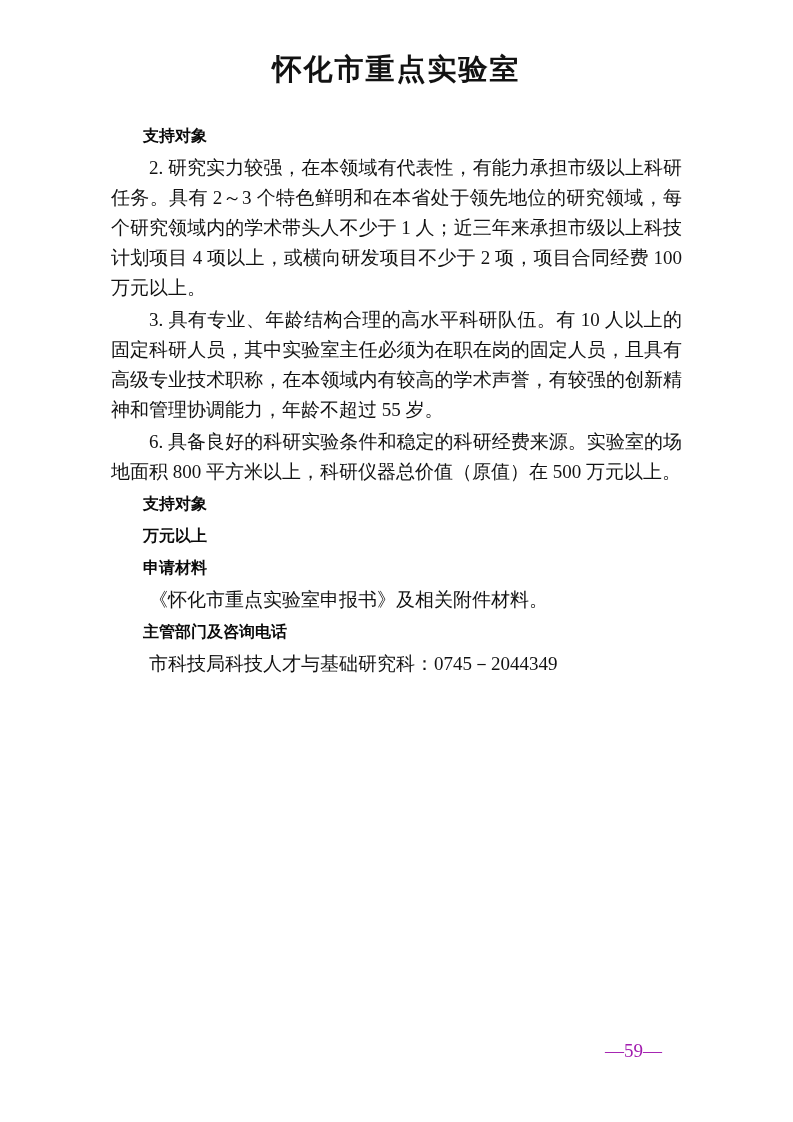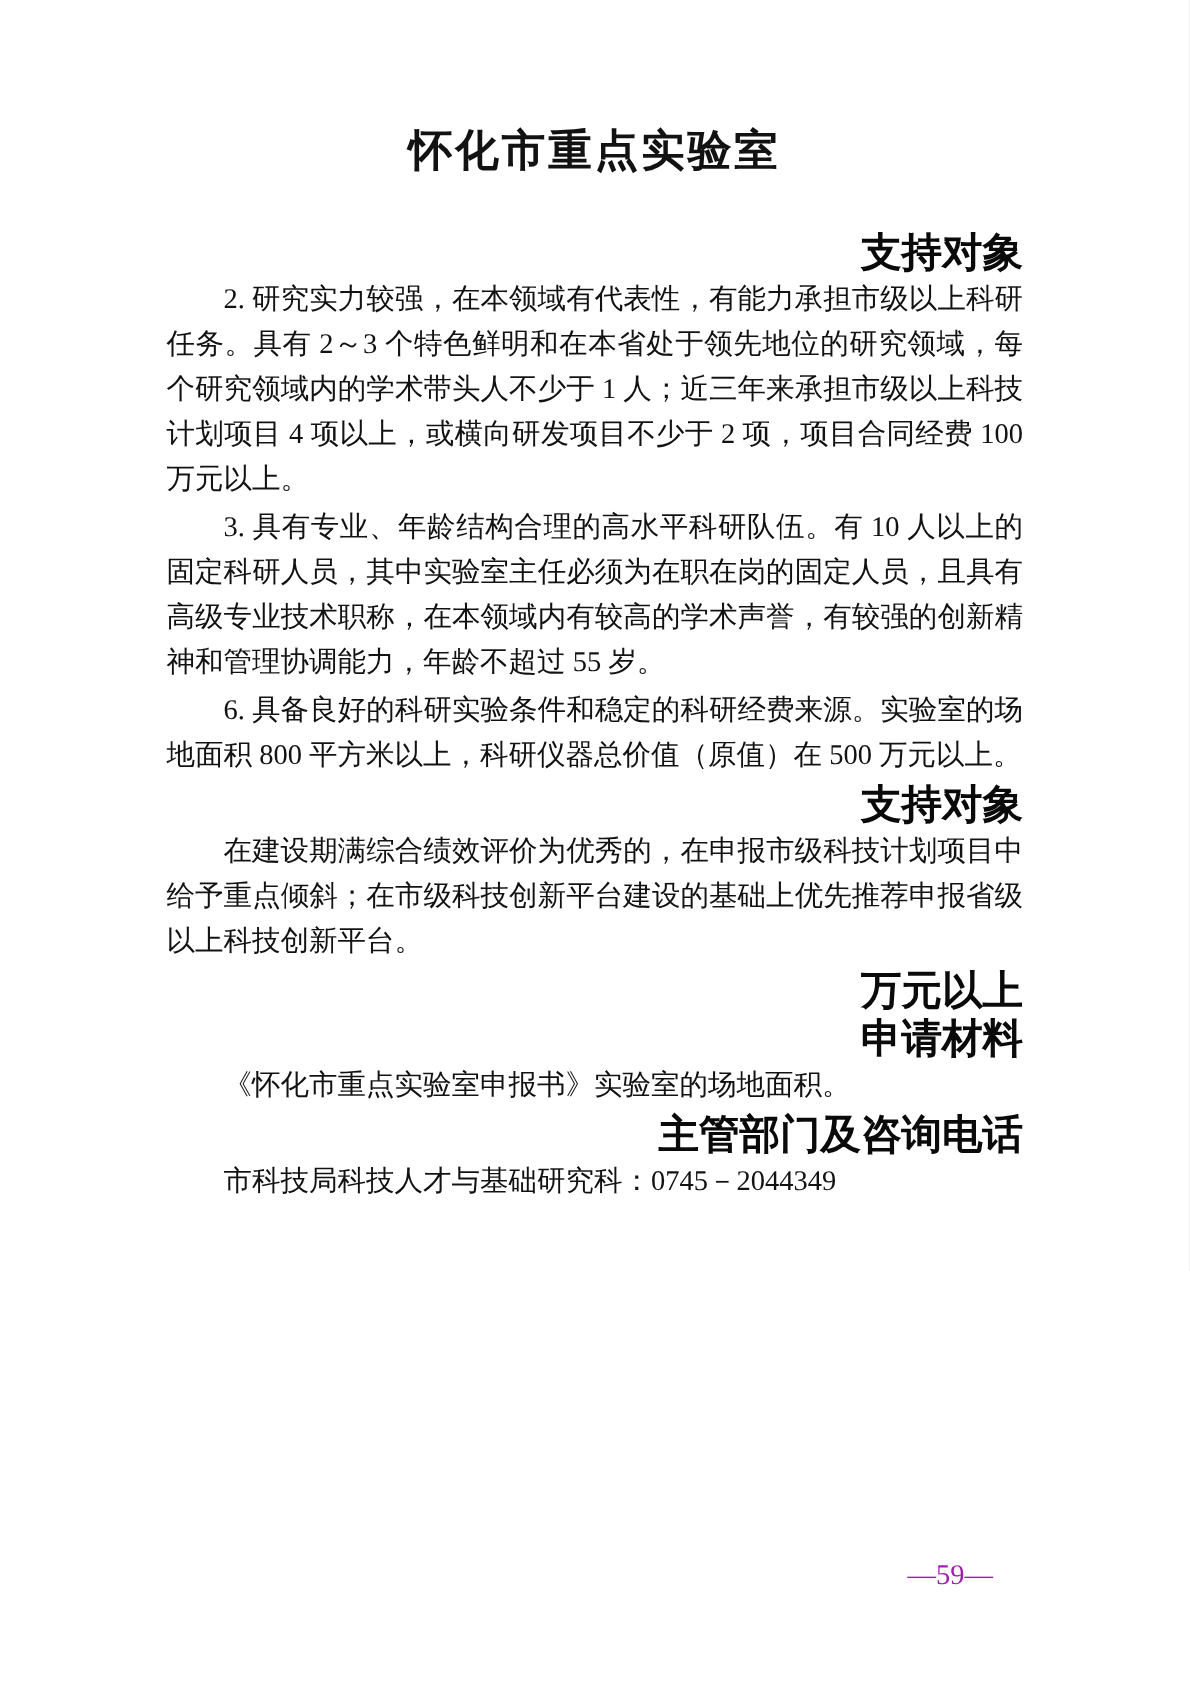--- a/index.html
+++ b/index.html
@@ -11,43 +11,43 @@
     position: relative;
     width: 793px;
     height: 1122px;
     margin: 0 auto;
     background: #ffffff;
     color: #121212;
     overflow: hidden;
   }
   .doc-title {
     margin: 0;
-    padding-top: 84px;
+    padding-top: 52px;
     text-align: center;
     font-family: "Liberation Serif", "DejaVu Serif", serif;
     font-weight: 700;
     font-size: 29px;
     line-height: 34px;
     letter-spacing: 2px;
   }
   .content {
     margin: 35px 111px 0 111px;
     font-family: "Liberation Serif", "DejaVu Serif", serif;
     font-size: 19px;
     line-height: 30px;
     text-align: justify;
   }
   .sec-heading {
     margin: 2px 0;
     font-family: "Liberation Sans", "DejaVu Sans", sans-serif;
     font-weight: 700;
-    font-size: 27px;
+    font-size: 16px;
     line-height: 30px;
     text-indent: 2em;
-    text-align: right;
+    text-align: left;
     color: #0a0a0a;
   }
   .body-para {
     margin: 0 0 2px 0;
     text-indent: 2em;
   }
   .page-number {
     position: absolute;
     top: 1040px;
     right: 131px;
@@ -65,26 +65,25 @@
   <h1 class="doc-title">怀化市重点实验室</h1>
 
   <div class="content">
 
     <h2 class="sec-heading">支持对象</h2>
     <p class="body-para">2. 研究实力较强，在本领域有代表性，有能力承担市级以上科研任务。具有 2～3 个特色鲜明和在本省处于领先地位的研究领域，每个研究领域内的学术带头人不少于 1 人；近三年来承担市级以上科技计划项目 4 项以上，或横向研发项目不少于 2 项，项目合同经费 100 万元以上。</p>
     <p class="body-para">3. 具有专业、年龄结构合理的高水平科研队伍。有 10 人以上的固定科研人员，其中实验室主任必须为在职在岗的固定人员，且具有高级专业技术职称，在本领域内有较高的学术声誉，有较强的创新精神和管理协调能力，年龄不超过 55 岁。</p>
     <p class="body-para">6. 具备良好的科研实验条件和稳定的科研经费来源。实验室的场地面积 800 平方米以上，科研仪器总价值（原值）在 500 万元以上。</p>
 
     <h2 class="sec-heading">支持对象</h2>
-    <p class="body-para">在建设期满综合绩效评价为优秀的，在申报市级科技计划项目中给予重点倾斜；在市级科技创新平台建设的基础上优先推荐申报省级以上科技创新平台。</p>
 
     <h2 class="sec-heading">万元以上</h2>
 
     <h2 class="sec-heading">申请材料</h2>
-    <p class="body-para">《怀化市重点实验室申报书》实验室的场地面积。</p>
+    <p class="body-para">《怀化市重点实验室申报书》及相关附件材料。</p>
 
     <h2 class="sec-heading">主管部门及咨询电话</h2>
     <p class="body-para">市科技局科技人才与基础研究科：0745－2044349</p>
 
   </div>
 
   <div class="page-number">—59—</div>
 
 </div>
 

